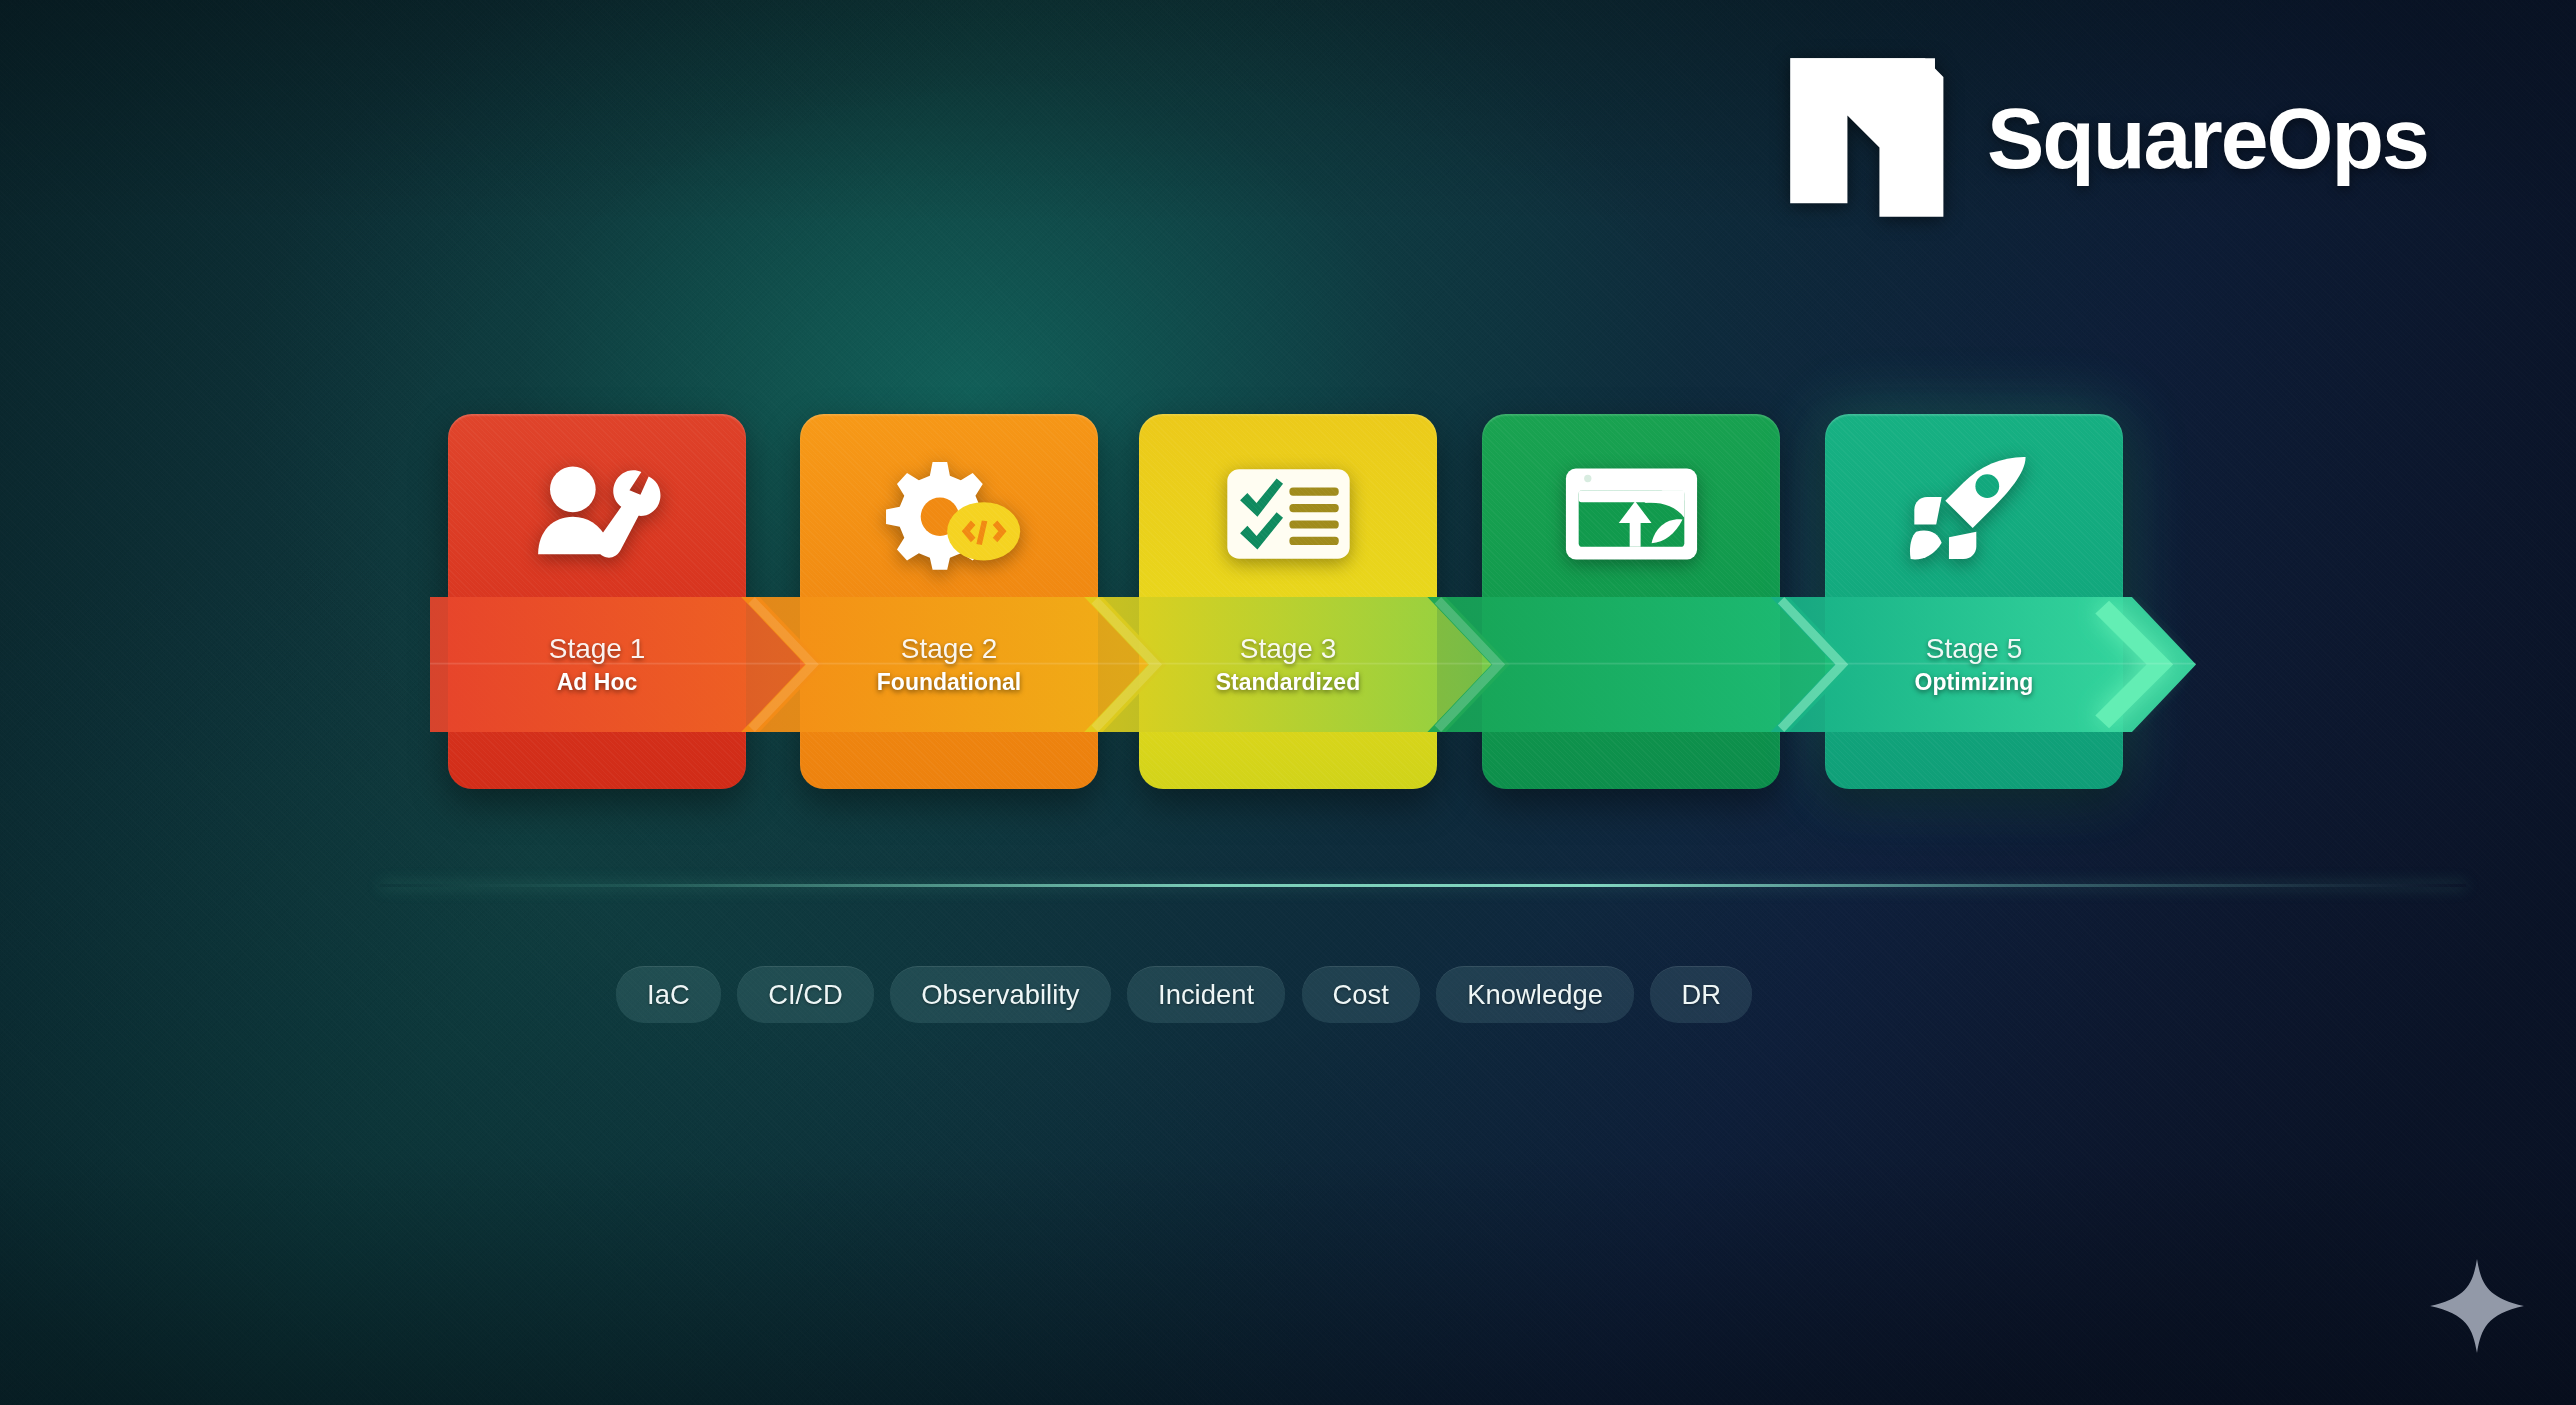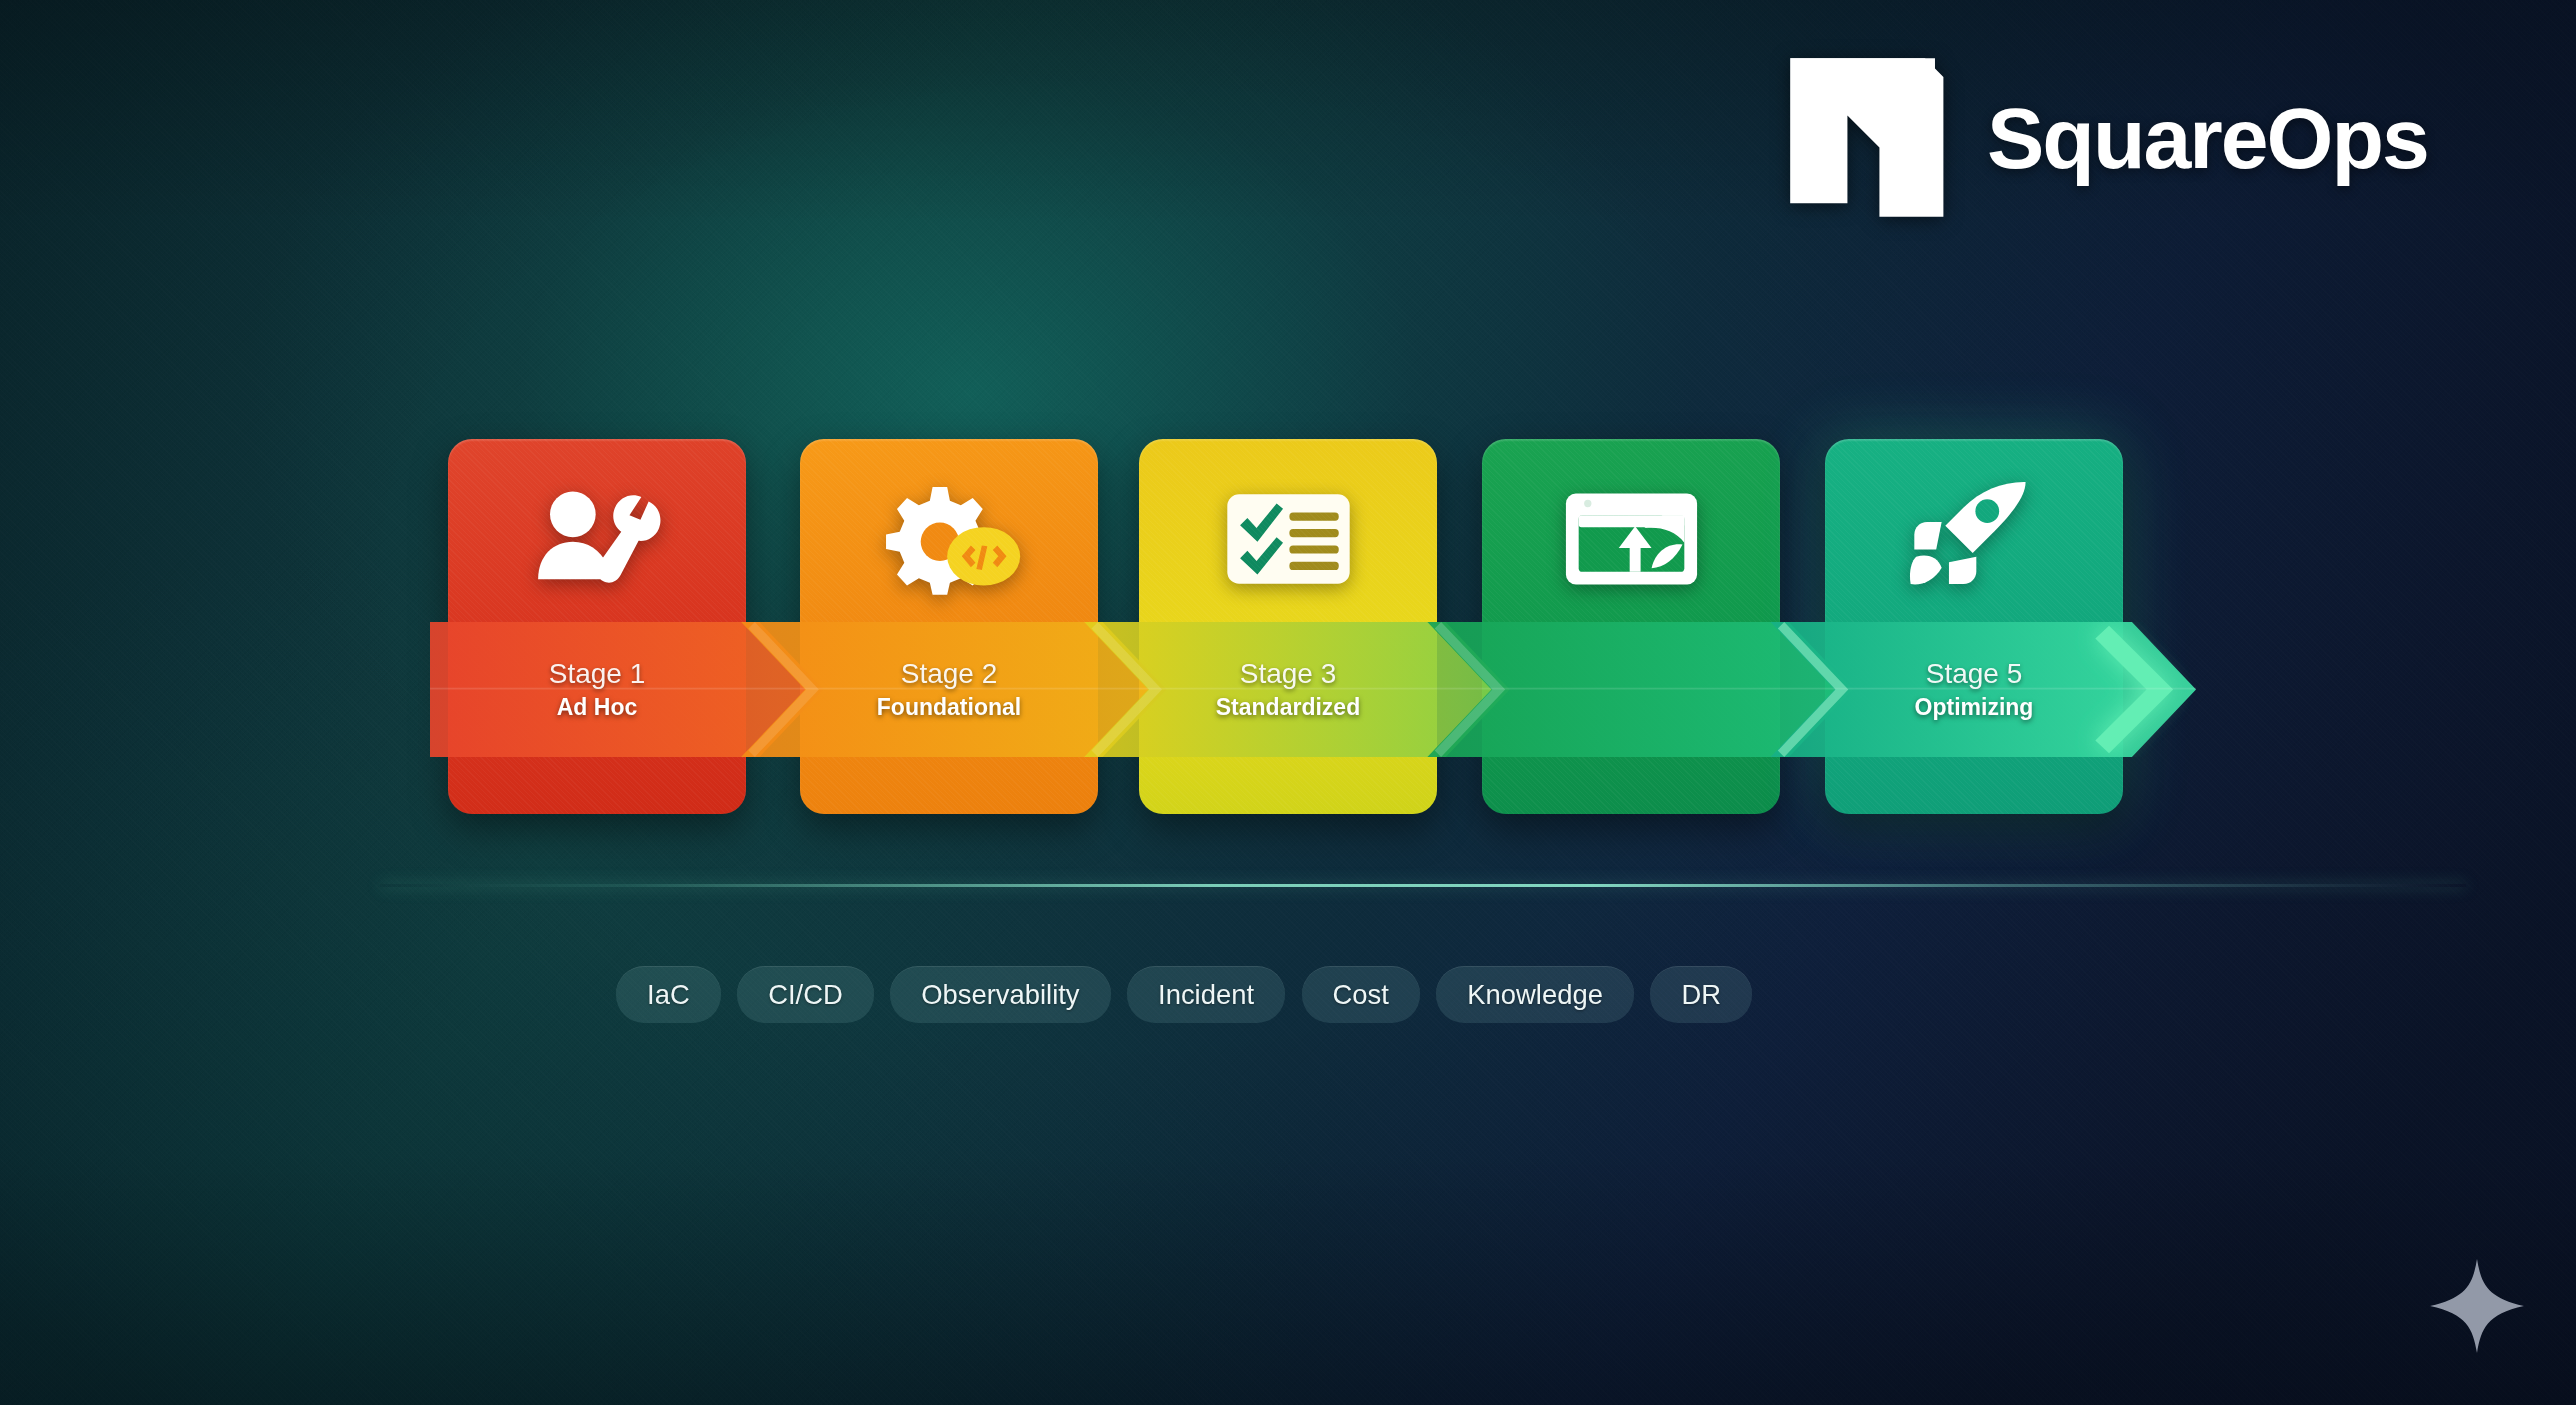--- a/index.html
+++ b/index.html
@@ -47,21 +47,21 @@
   }
   #logo-mark{ width:170px; height:165px; flex:none; filter:drop-shadow(0 3.7px 9.1px rgba(0,0,0,.5)); }
   #logo-word{
     color:#fff; font-size:86px; font-weight:700; letter-spacing:-2px;
     line-height:1; white-space:nowrap;
     text-shadow:0 2.7px 11px rgba(0,0,0,.45);
   }
 
   
   #stages{
-    position:absolute; left:448px; top:439px;
+    position:absolute; left:448px; top:414px;
     width:1701px; height:386px;
   }
   .card{
     position:absolute; top:0; width:298px; height:375px;
     border-radius:24px;
     box-shadow:0 14.6px 37px rgba(0,0,0,.40), inset 0 1.8px 1.8px rgba(255,255,255,.16);
     overflow:hidden;
   }
   .card::after{
     content:""; position:absolute; inset:0; border-radius:24px;

